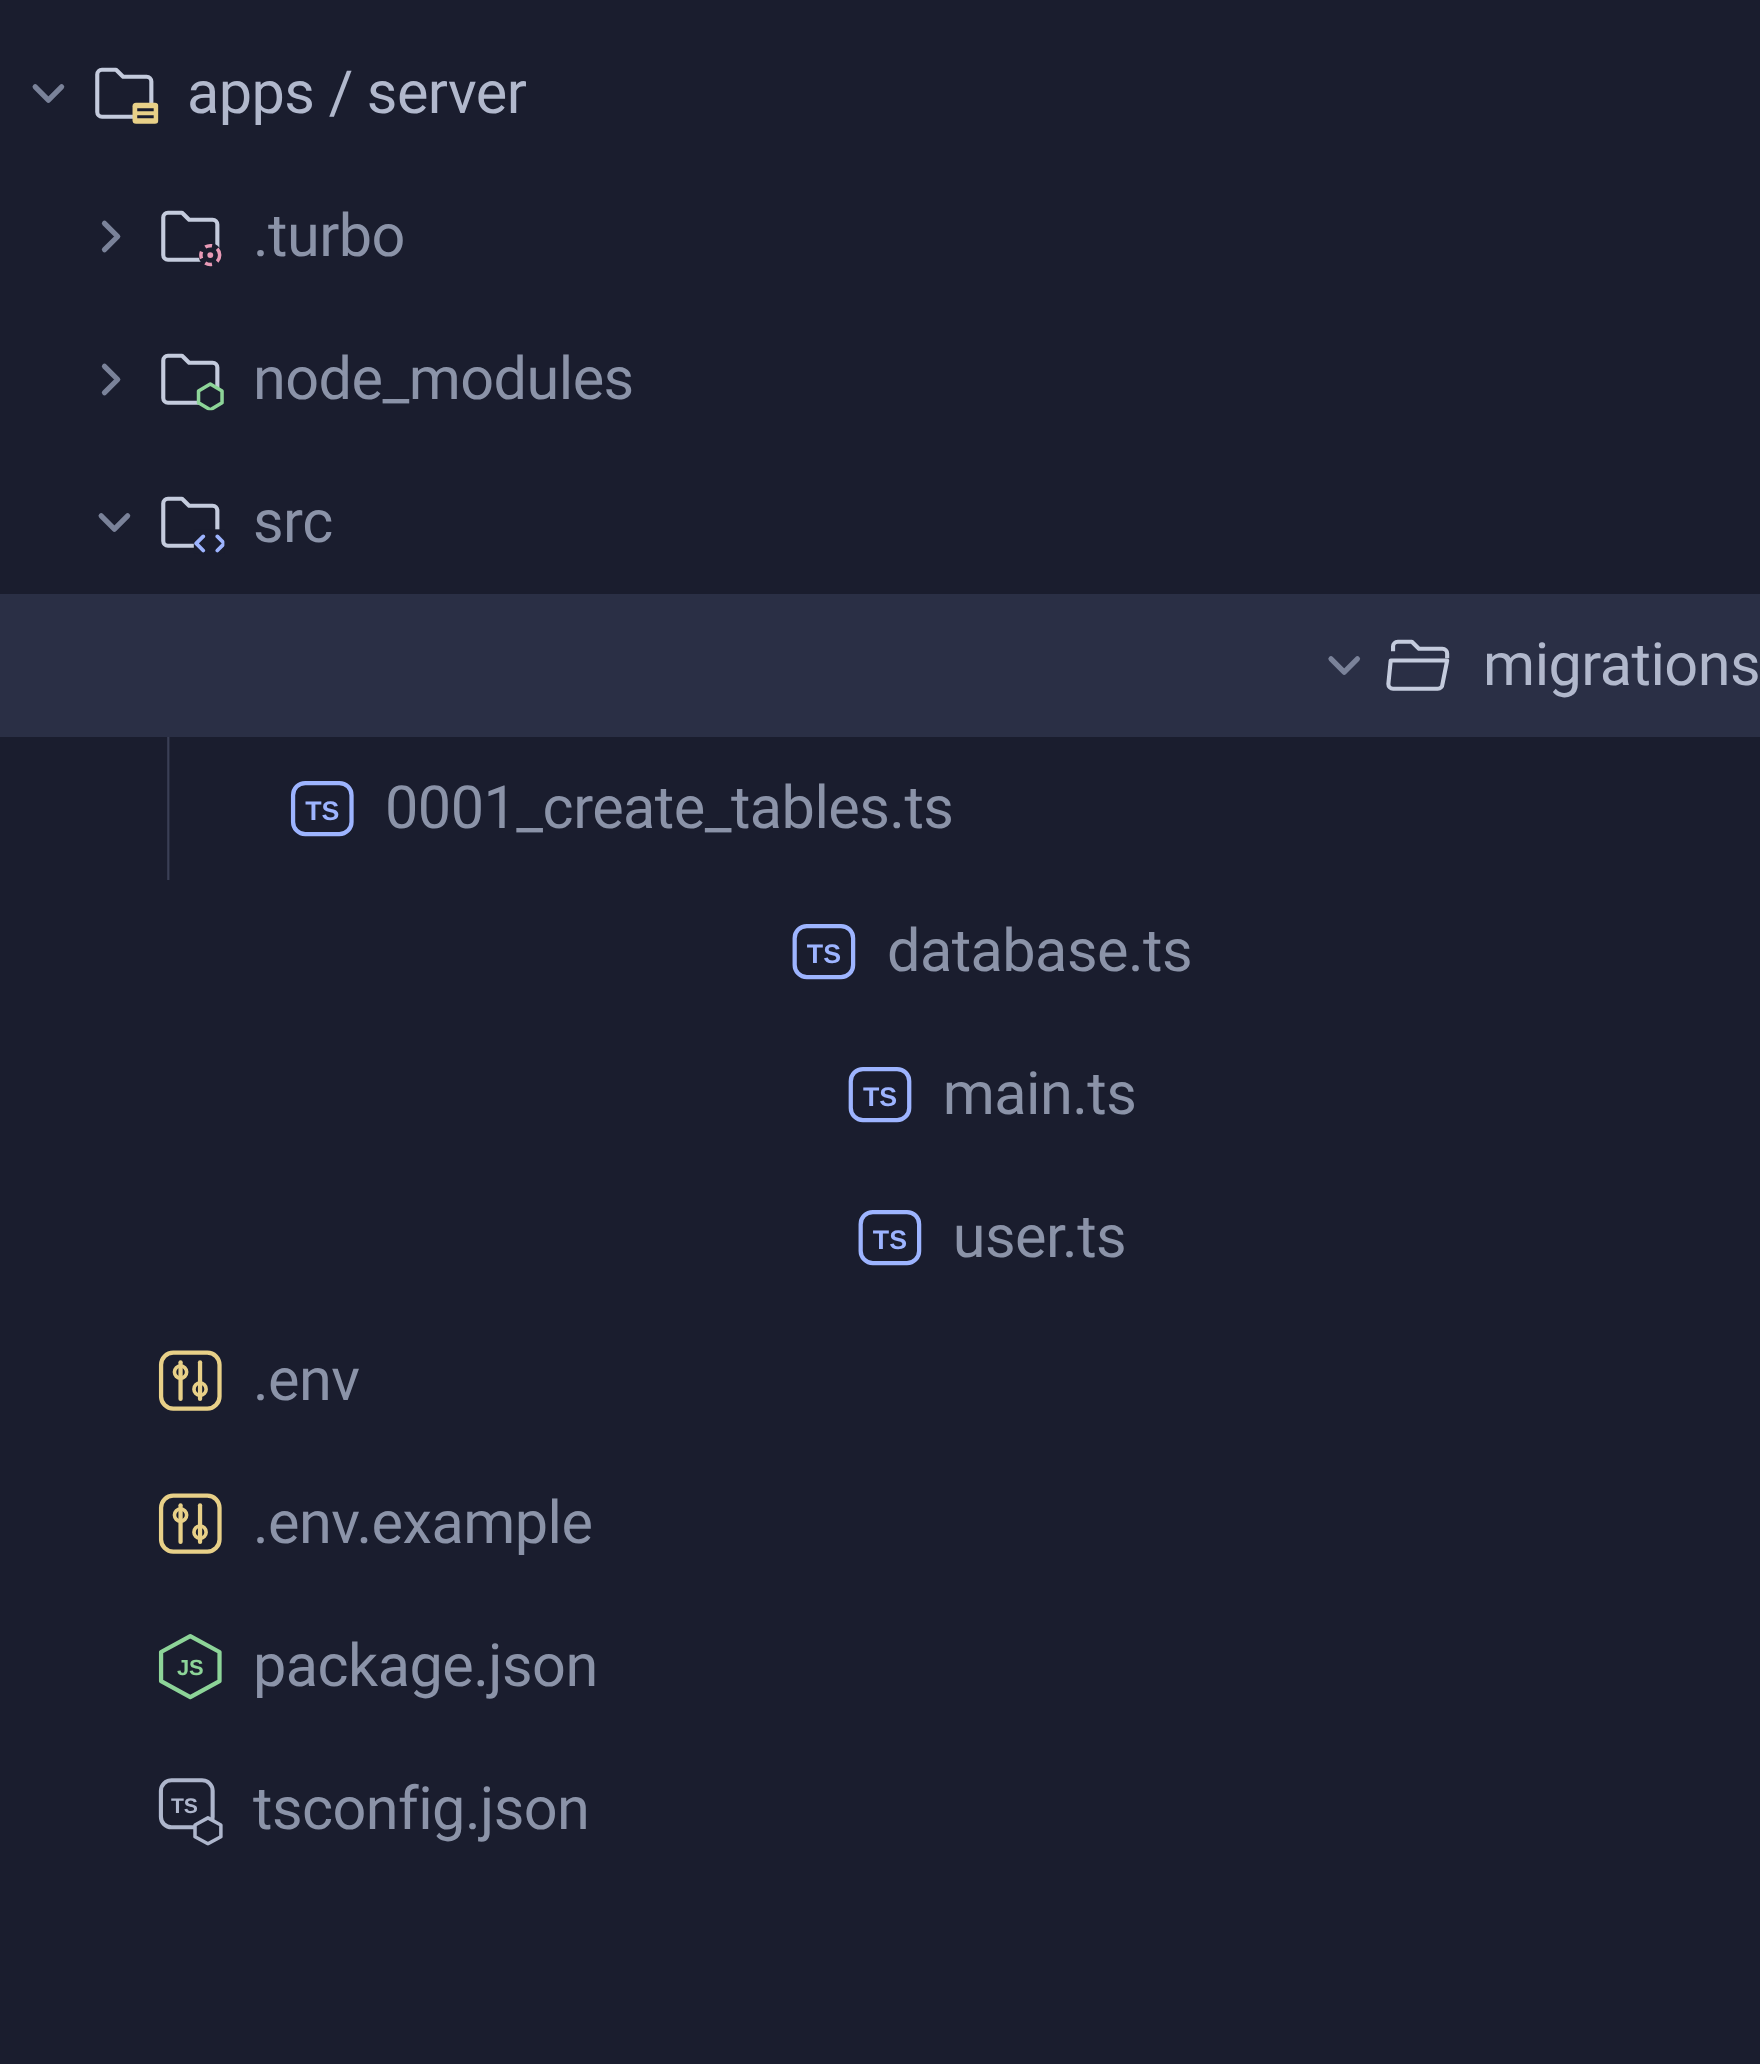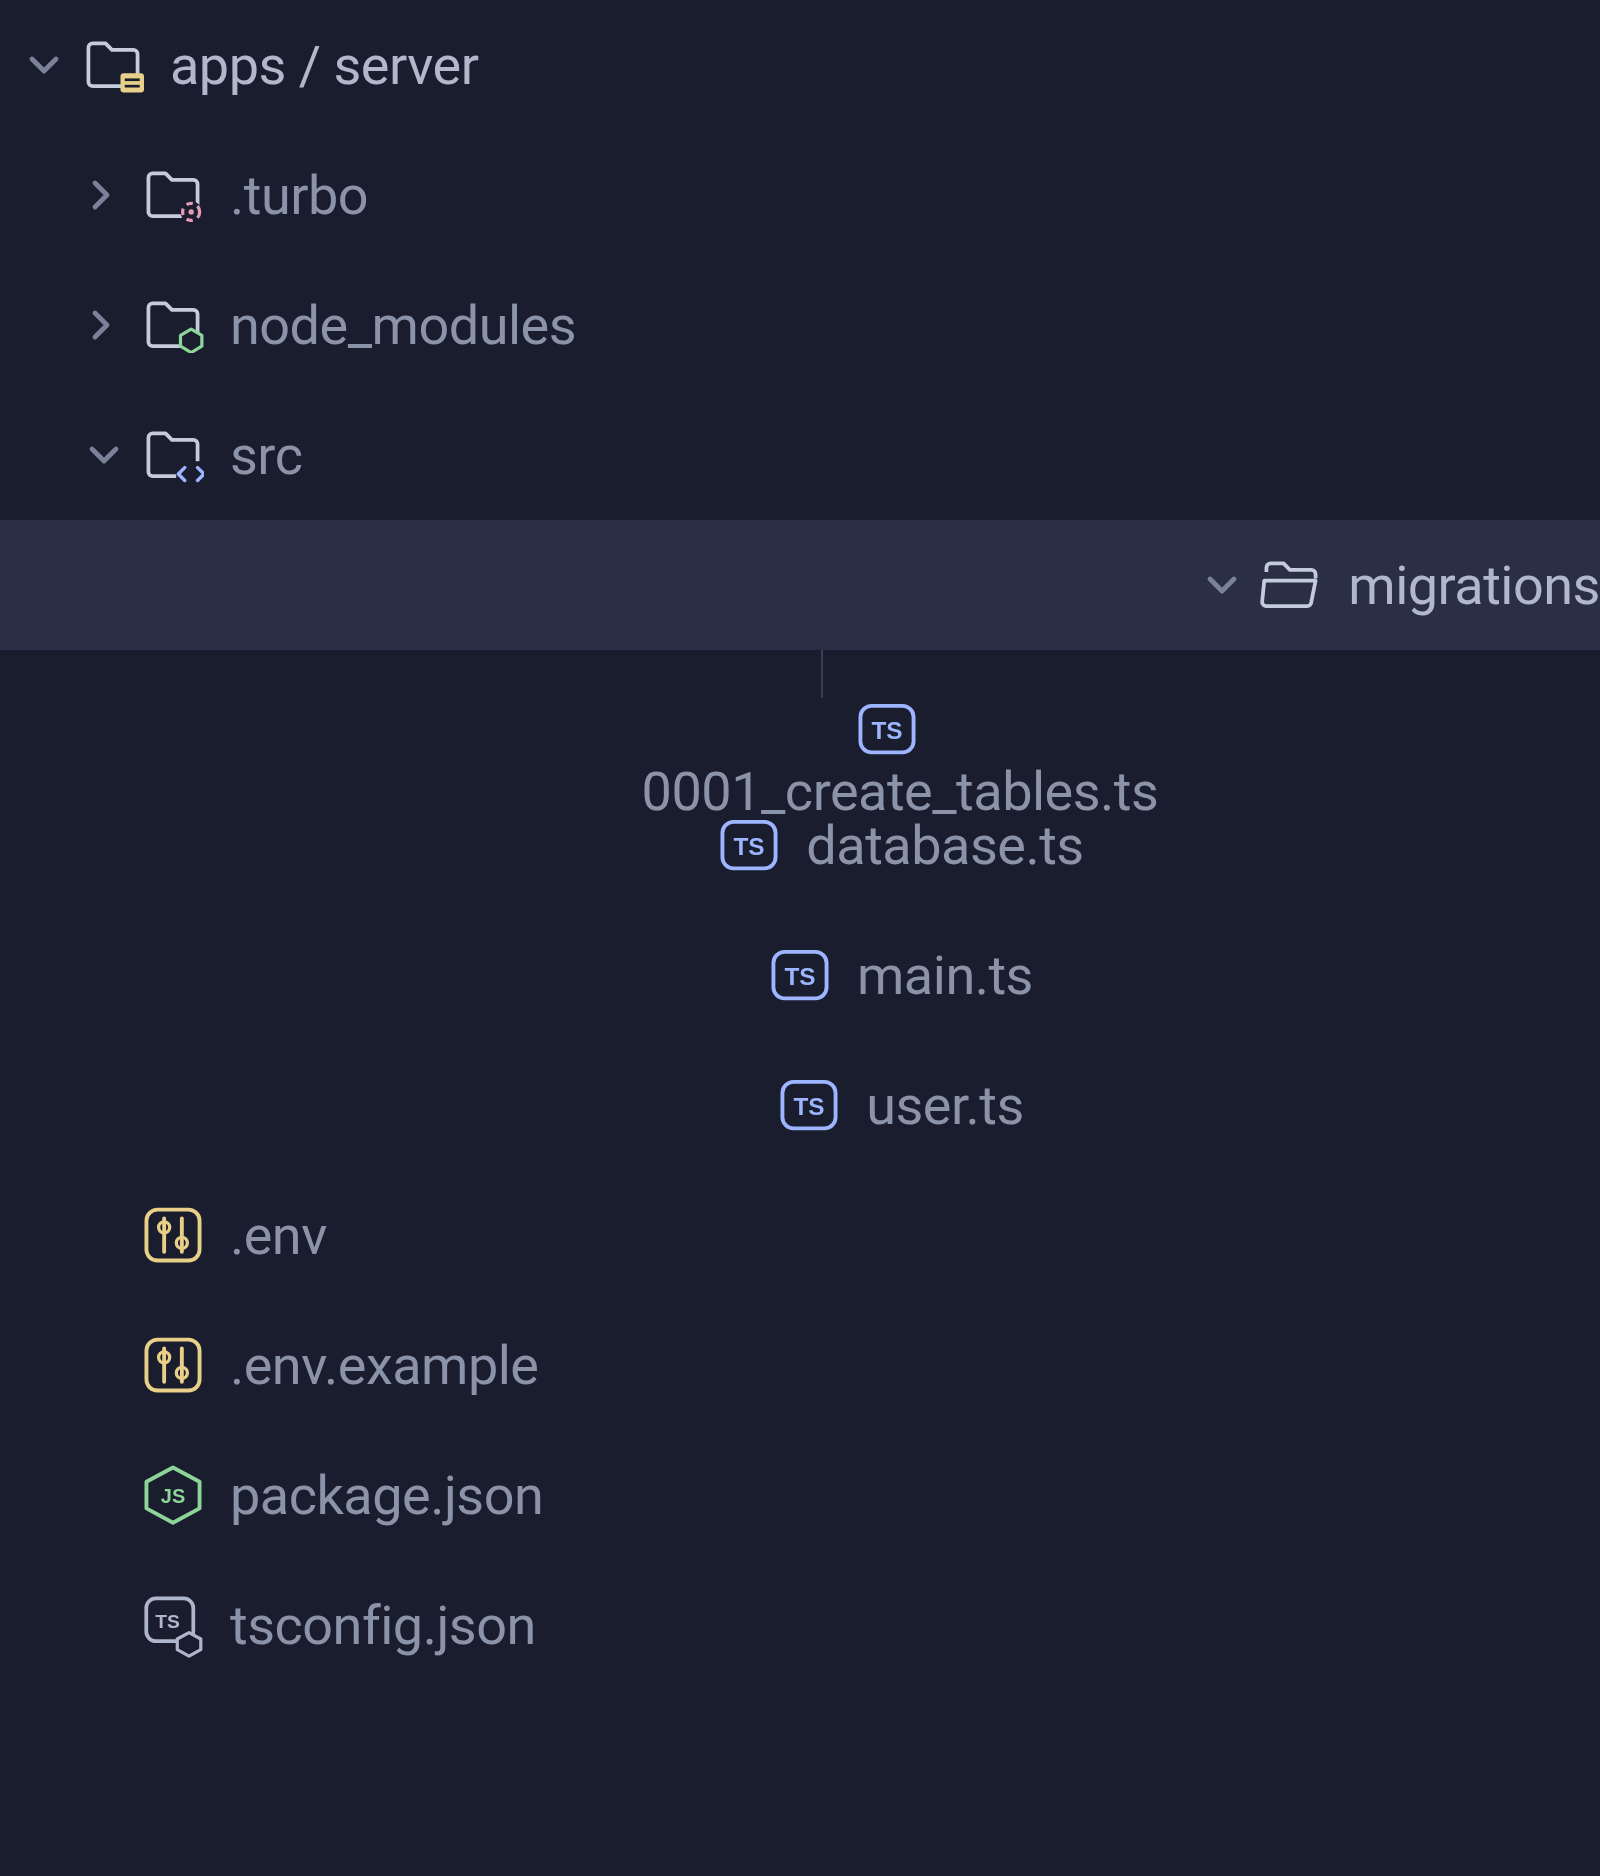--- a/index.html
+++ b/index.html
@@ -5,21 +5,21 @@
   * { box-sizing: border-box; margin: 0; padding: 0; }
   html, body {
     width: 1600px;
     height: 1876px;
     background: #1a1d2e;
     font-family: -apple-system, BlinkMacSystemFont, "Segoe UI", Roboto, sans-serif;
     font-size: 50px;
     color: #8b93a8;
     overflow: hidden;
   }
-  .tree { }
+  .tree { padding-top: 20px; }
   .row {
     display: flex;
     align-items: center;
     height: 130px;
     cursor: pointer;
     white-space: nowrap;
   }
   .row.selected {
     background: #2a2f45;
   }
@@ -36,21 +36,21 @@
   .chevron svg { width: 36px; height: 36px; }
   .spacer-chevron {
     width: 48px;
     flex: 0 0 48px;
     margin-right: 14px;
   }
   .indent-0 { padding-left: 20px; }
   .indent-1 { padding-left: 80px; }
   .indent-2 { padding-left: 140px; justify-content: flex-end; }
   .indent-3 { padding-left: 140px; justify-content: center; }
-  .indent-3b { padding-left: 200px; flex-direction: column; }
+  .indent-3b { padding-left: 200px; }
   .icon {
     width: 62px;
     height: 62px;
     flex: 0 0 62px;
     display: inline-flex;
     align-items: center;
     justify-content: center;
     margin-right: 26px;
   }
   .label {

